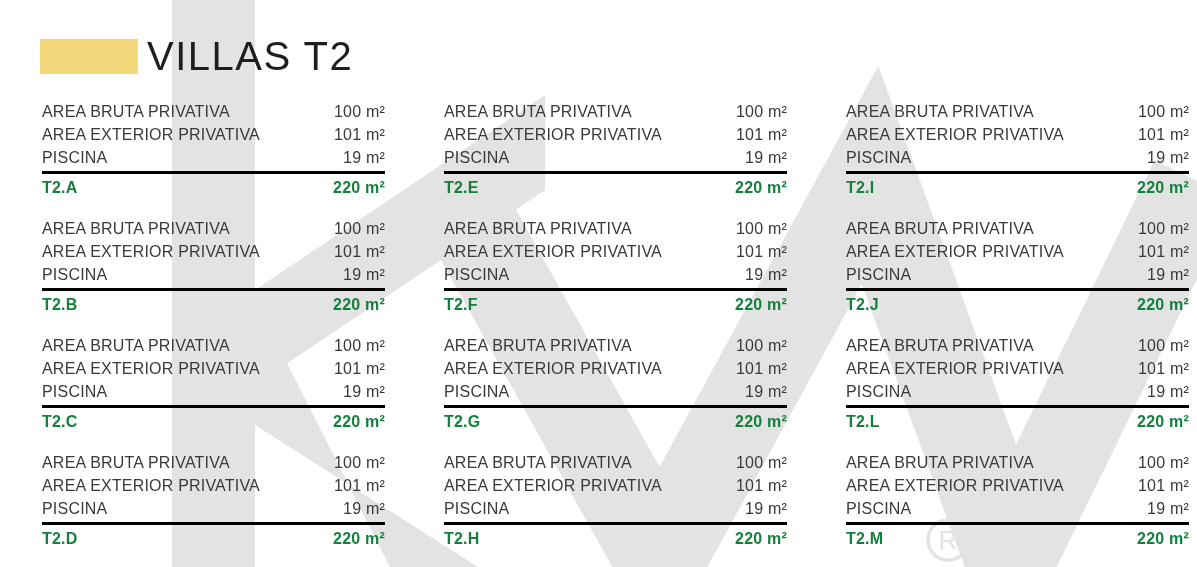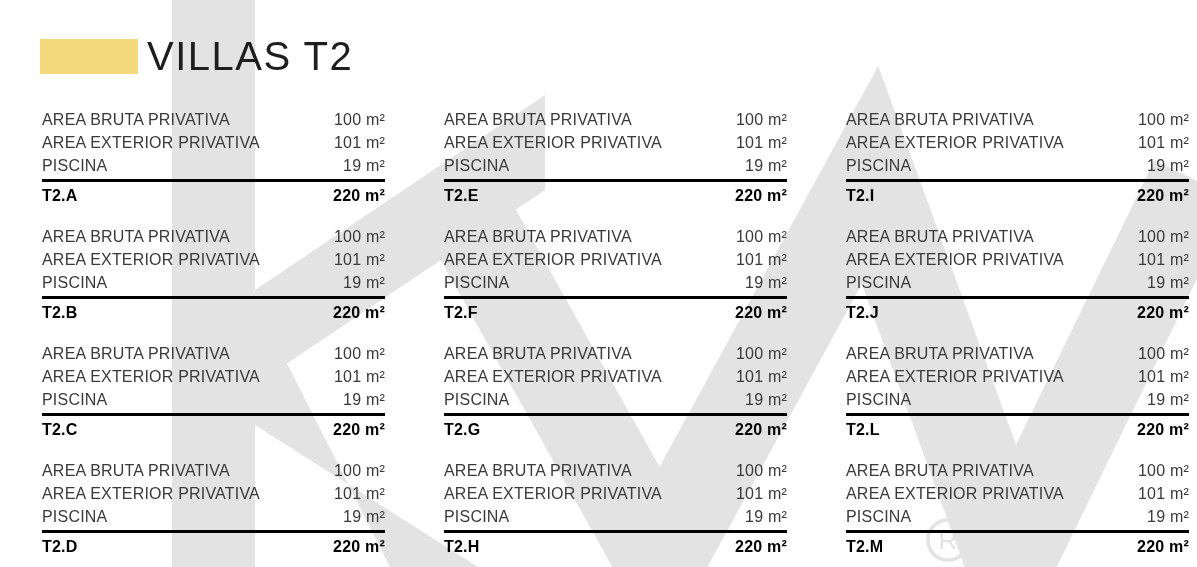--- a/index.html
+++ b/index.html
@@ -19,38 +19,38 @@
     position:absolute;left:40px;top:39px;width:98px;height:35px;
     background:#f3d87c;
   }
   .page-title{
     position:absolute;left:147px;top:36px;white-space:nowrap;
     font-size:40px;line-height:40px;font-weight:400;letter-spacing:1.5px;
     color:#1e1e1e;font-stretch:95%;
   }
   
   .villas-grid{
-    position:absolute;left:42px;top:108px;z-index:1;
+    position:absolute;left:42px;top:100px;z-index:1;
     display:grid;grid-template-columns:repeat(3,343px);
     column-gap:59px;row-gap:17px;
   }
   .block{width:343px;}
   .block-rows{
     border-bottom:3px solid #000;padding-bottom:2px;
   }
   .row{
     display:flex;justify-content:space-between;align-items:baseline;
     line-height:23px;font-size:16px;color:#3a3a3a;letter-spacing:0.2px;
     white-space:nowrap;
   }
   .row .val{color:#3a3a3a;text-align:right;}
   .total{
     display:flex;justify-content:space-between;align-items:baseline;
     padding-top:2px;line-height:24px;font-size:16px;font-weight:700;
-    color:#000000;letter-spacing:0.2px;white-space:nowrap;
+    color:#15803d;letter-spacing:0.2px;white-space:nowrap;
   }
 </style>
 </head>
 <body>
 
 <svg class="watermark" viewBox="0 0 1197 567" width="1197" height="567" aria-hidden="true">
 
   <rect class="wm-fill" x="172" y="0" width="83" height="567" fill="#e3e3e3"></rect>
 
   <polygon class="wm-fill" points="255,290 545,95 545,190 255,385" fill="#e3e3e3"></polygon>

